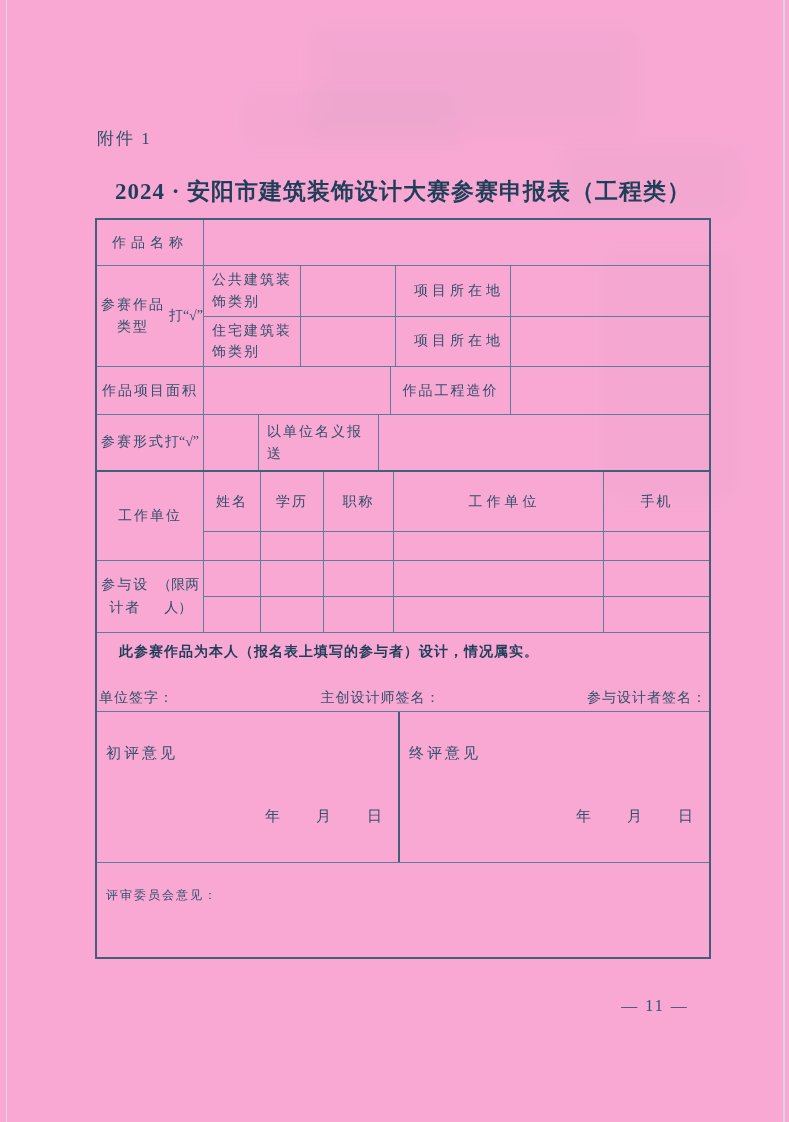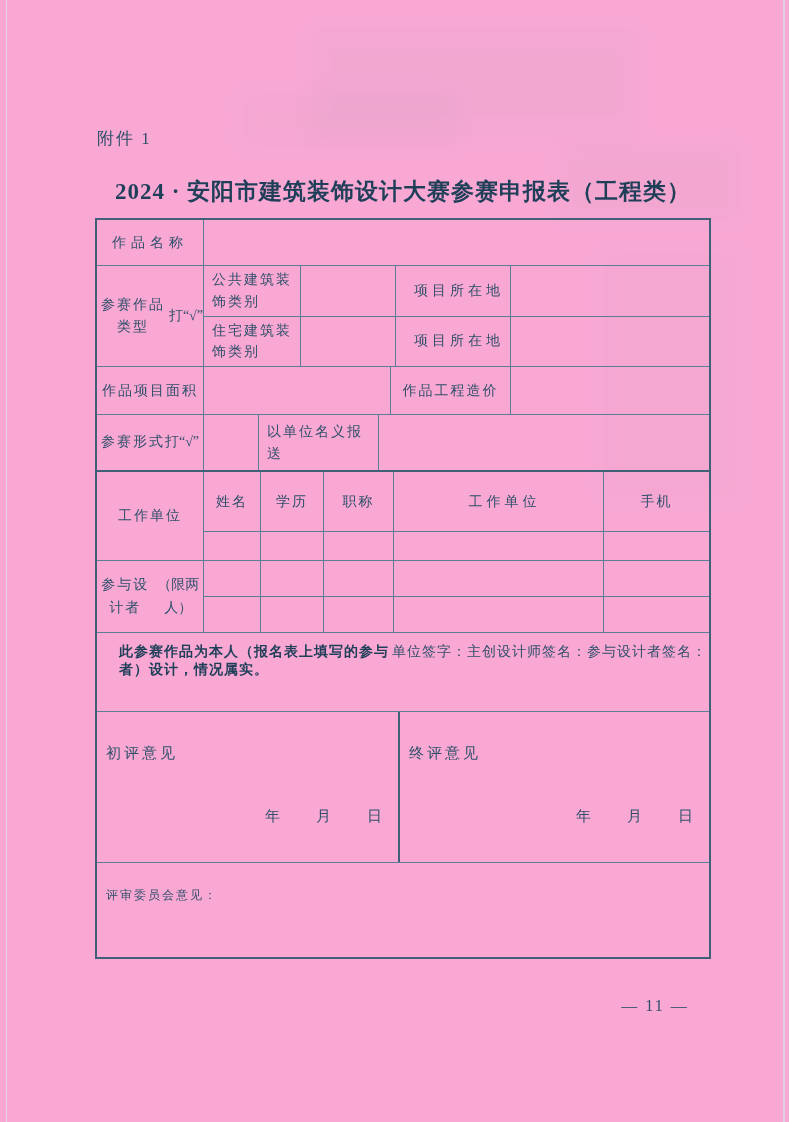--- a/index.html
+++ b/index.html
@@ -63,21 +63,21 @@
   .w-title{width:70px;}
   .w-org{width:210px;}
 
   .label{display:flex;align-items:center;justify-content:center;text-align:center;}
   .label.two-line{flex-direction:row;line-height:1.6;}
   .left-text{display:flex;align-items:center;padding:2px 4px 2px 8px;text-align:left;line-height:1.55;}
   .ls2{letter-spacing:2px;}
   .ls4{letter-spacing:4px;padding-left:12px;}
   .ls5{letter-spacing:5px;}
 
-  .statement-cell{display:flex;flex-direction:row;justify-content:space-between;padding:10px 2px 4px 2px;}
+  .statement-cell{display:flex;flex-direction:column;justify-content:space-between;padding:10px 2px 4px 2px;}
   .statement{font-weight:bold;padding-left:20px;letter-spacing:1px;color:var(--ink-dark);}
   .sig-line{display:flex;justify-content:space-between;letter-spacing:1px;}
   .sig-line span{white-space:nowrap;}
 
   .review-cell{position:relative;}
   .review-label{position:absolute;left:9px;top:32px;font-size:15px;letter-spacing:3px;}
   .review-date{position:absolute;right:14px;bottom:36px;font-size:15px;letter-spacing:2px;white-space:nowrap;}
   .rv-left{width:303px;border-right:2px solid var(--line-thick);box-sizing:border-box;}
   .committee-cell{padding:24px 8px 8px 9px;font-size:12px;letter-spacing:2px;}
 

